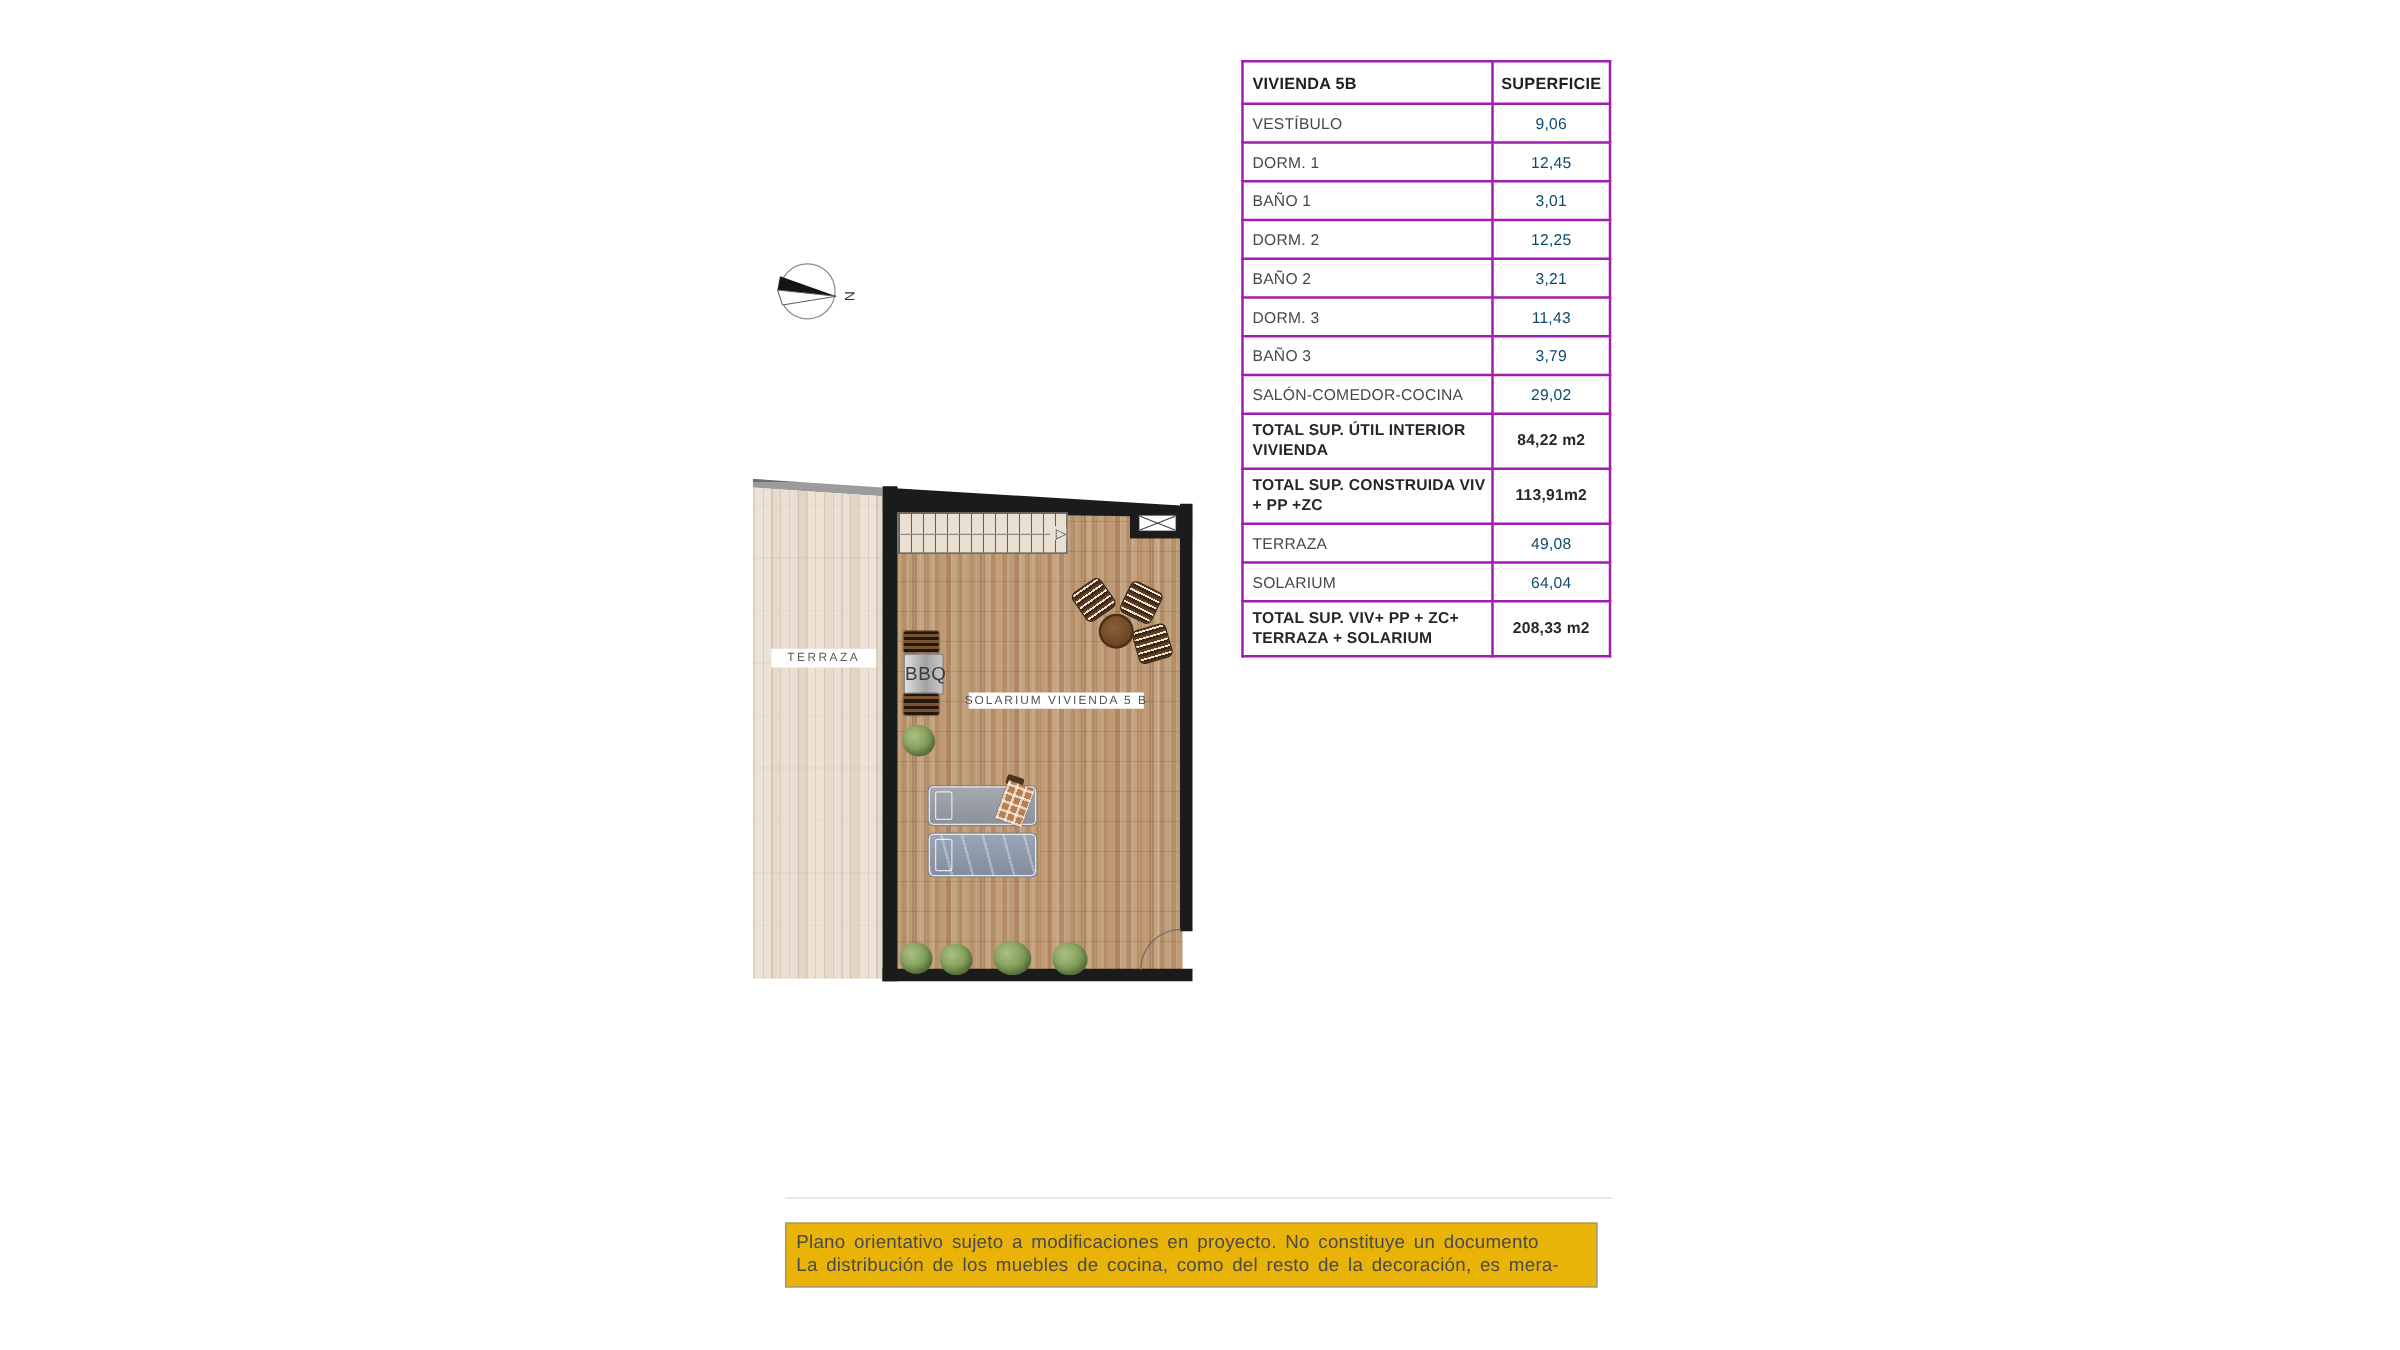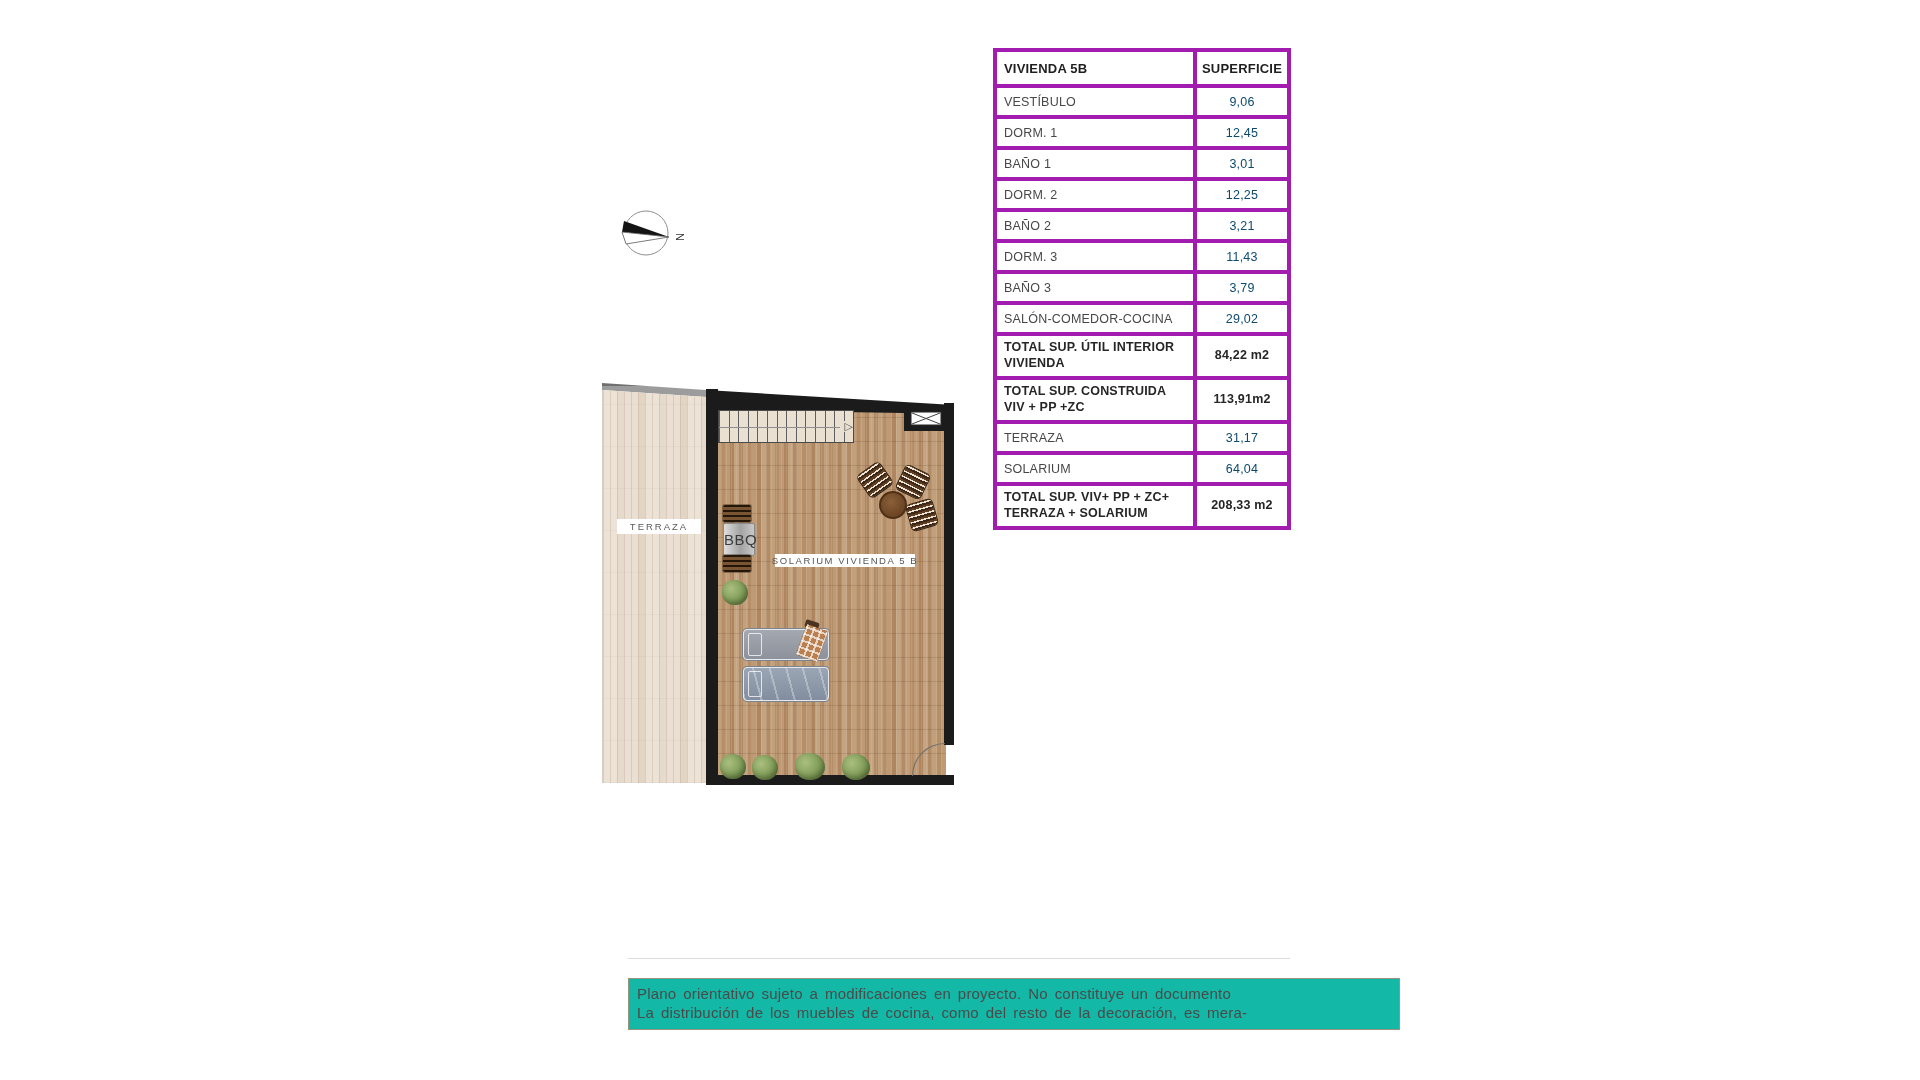--- a/index.html
+++ b/index.html
@@ -5,21 +5,21 @@
   html,body{margin:0;padding:0;background:#fff;}
   .canvas{position:relative;width:1920px;height:1080px;background:#fff;overflow:hidden;
           font-family:"Liberation Sans", sans-serif;color:#474747;}
 
   
   .compass{position:absolute;left:613px;top:202px;width:78px;height:62px;}
 
   
   .area-table-wrap{position:absolute;left:993px;top:48px;width:294px;}
   table.area-table{border-collapse:collapse;table-layout:fixed;width:294px;}
-  table.area-table td,table.area-table th{border:4px solid #a21caf;vertical-align:middle;
+  table.area-table td,table.area-table th{border:2px solid #a21caf;vertical-align:middle;
       font-size:12.5px;letter-spacing:.2px;overflow:hidden;}
   table.area-table th{font-size:13px;font-weight:700;color:#1f1f1f;height:28px;}
   th.lbl,td.lbl{text-align:left;padding:2px 4px 2px 7px;}
   th.val,td.val{text-align:center;padding:2px 2px;}
   td.lbl{color:#474747;}
   td.val{color:#0c4a6e;}
   tr.r{height:31px;margin-left:24px;}
   tr.tall{height:44px;}
   tr.bold td{font-weight:700;color:#262626;line-height:1.25;}
 
@@ -107,22 +107,22 @@
   .plant.p4{left:136px;top:371px;width:28px;height:26px;}
 
   .door-arc{position:absolute;left:206px;top:360px;width:32px;height:32px;
     border-top:1.2px solid #6e6e6e;border-left:1.2px solid #6e6e6e;border-top-left-radius:100%;}
 
   .solarium-label{position:absolute;left:69px;top:171px;width:140px;height:13px;background:#fff;
     display:flex;align-items:center;justify-content:center;font-size:9.5px;letter-spacing:1.6px;color:#555;white-space:nowrap;}
 
   
   .faint-line{position:absolute;left:628px;top:958px;width:662px;height:1px;background:#dcdcdc;}
-  .disclaimer{position:absolute;left:628px;top:978px;width:772px;box-sizing:border-box;
-    border:1px solid #97937e;padding:5px 8px 7px 8px;background:#14b8a6;}
+  .disclaimer{position:absolute;left:628px;top:978px;width:650px;box-sizing:border-box;
+    border:1px solid #97937e;padding:5px 8px 7px 8px;background:#eab308;}
   .disclaimer .dline{font-size:15px;line-height:19px;color:#4a4a4a;word-spacing:2.5px;letter-spacing:.2px;white-space:nowrap;}
 </style>
 </head>
 <body>
 
 <div class="canvas">
 
   <svg class="compass" viewBox="0 0 78 62">
     <circle cx="33" cy="31" r="22" fill="none" stroke="#8f8f8f" stroke-width="1"></circle>
     <polygon points="11,19 56,35 9,30" fill="#141414"></polygon>
@@ -176,21 +176,21 @@
       <tr class="r tall bold">
             <td class="lbl">TOTAL SUP. ÚTIL INTERIOR VIVIENDA</td>
             <td class="val">84,22 m2</td>
           </tr>
       <tr class="r tall bold">
             <td class="lbl">TOTAL SUP. CONSTRUIDA VIV + PP +ZC</td>
             <td class="val">113,91m2</td>
           </tr>
       <tr class="r">
             <td class="lbl">TERRAZA</td>
-            <td class="val">31,17</td>
+            <td class="val">49,08</td>
           </tr>
       <tr class="r">
             <td class="lbl">SOLARIUM</td>
             <td class="val">64,04</td>
           </tr>
       <tr class="r tall bold">
             <td class="lbl">TOTAL SUP. VIV+ PP + ZC+ TERRAZA + SOLARIUM</td>
             <td class="val">208,33 m2</td>
           </tr>
     </tbody>

